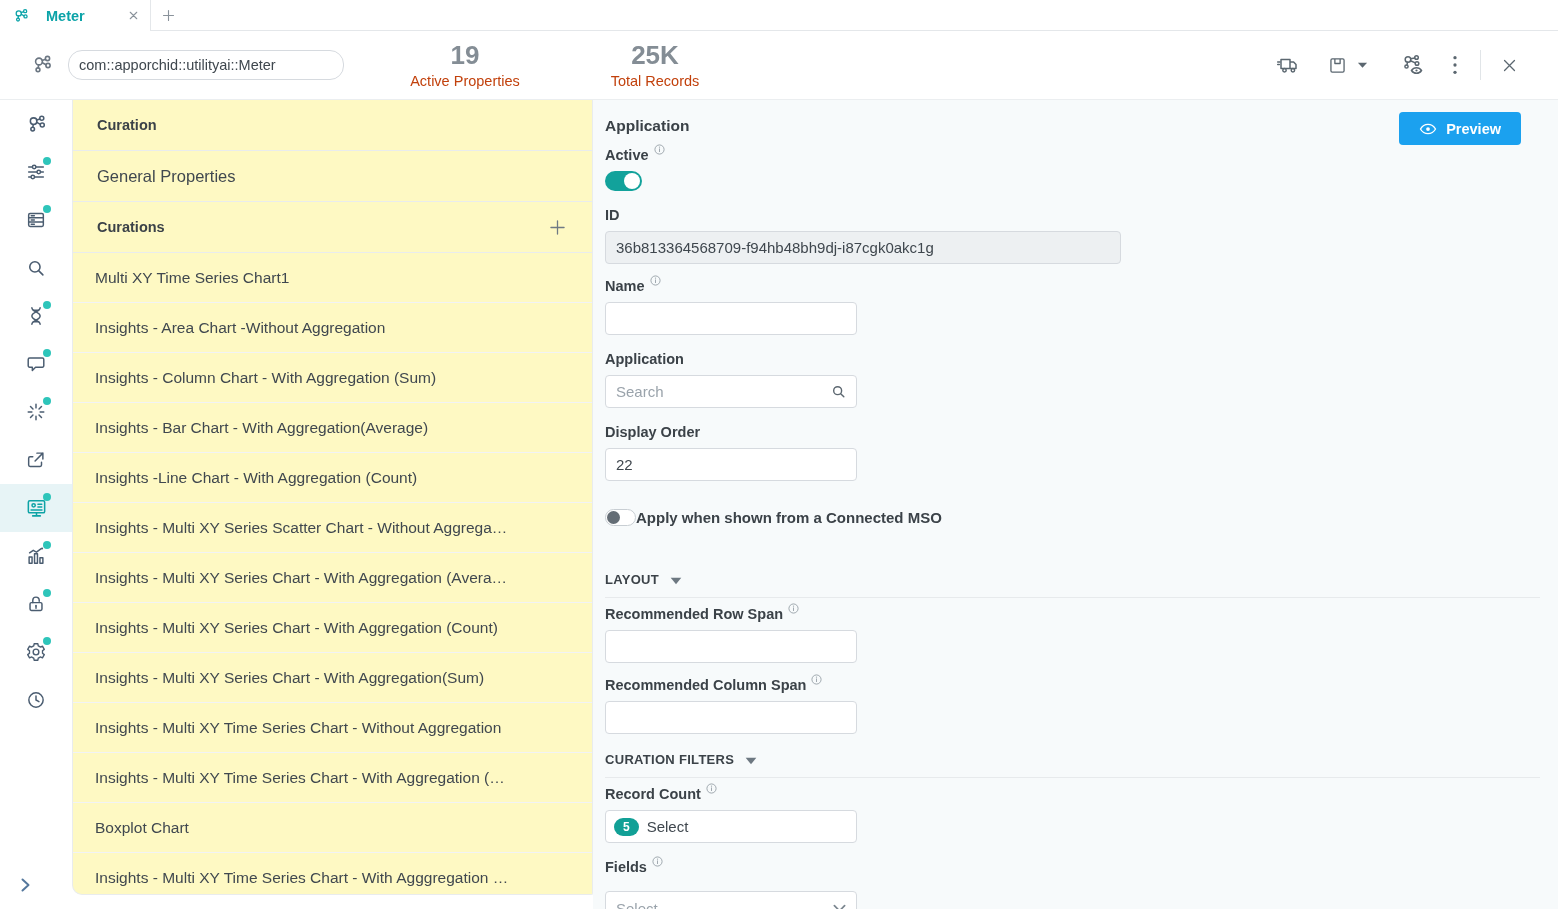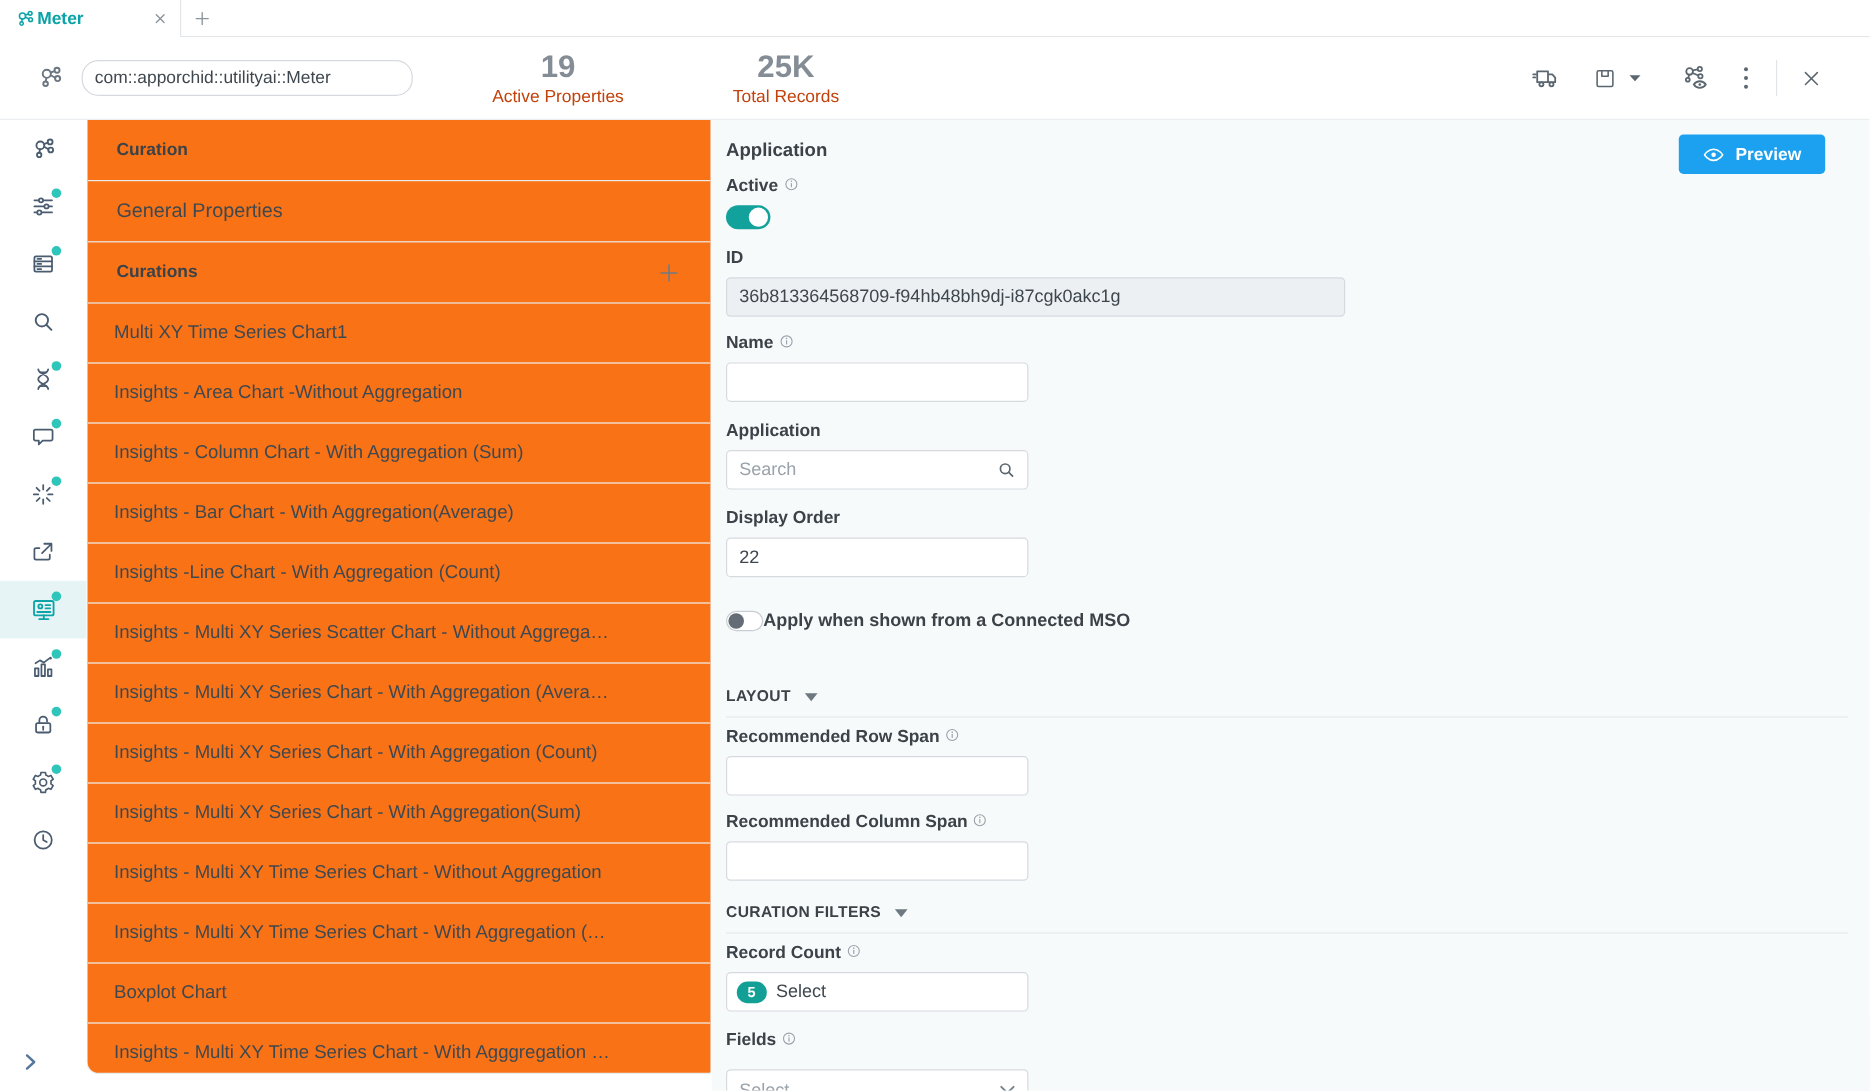--- a/index.html
+++ b/index.html
@@ -6,21 +6,21 @@
   html,body { margin:0; padding:0; }
   body {
     width:1558px; height:909px; overflow:hidden;
     font-family:"Liberation Sans", sans-serif;
     background:#ffffff; color:#3b4248;
   }
   svg { display:block; }
 
   
   .tabstrip { height:31px; display:flex; align-items:stretch; background:#fff; }
-  .tab { width:150px; display:flex; align-items:center; gap:1px; padding:0 10px 0 12px; }
+  .tab { width:150px; display:flex; align-items:center; gap:16px; padding:0 10px 0 12px; }
   .tab-title { color:#0ba3a8; font-weight:bold; font-size:14.5px; flex:1; }
   .tab-close { color:#8a939b; cursor:pointer; }
   .tabstrip-rest { flex:1; border-bottom:1px solid #e4e7ea; border-left:1px solid #e4e7ea; display:flex; align-items:center; padding-left:10px; }
   .newtab { color:#8a939b; }
 
   
   .header { height:69px; display:flex; align-items:center; position:relative; border-bottom:1px solid #ebeef0; background:#fff; }
   .header-logo { margin-left:30px; color:#6b7682; }
   .model-input { margin-left:14px; width:276px; height:30px; border:1px solid #d6dadf; border-radius:14px; padding:0 10px; font-size:14.5px; color:#3f474e; font-family:inherit; outline:none; background:#fff; }
   .stat { position:absolute; top:10px; text-align:center; transform:translateX(-50%); }
@@ -35,32 +35,32 @@
   .page-body { display:flex; height:809px; background:#fff; }
 
   
   .rail { width:72px; position:relative; background:#fff; flex:0 0 72px; }
   .rail-item { height:48px; display:flex; align-items:center; justify-content:center; position:relative; color:#4a5c70; cursor:pointer; }
   .rail-item.selected { background:#e7f4f6; color:#0ea3a6; }
   .rail-dot { position:absolute; top:9px; right:21px; width:8px; height:8px; border-radius:50%; background:#2ec5ba; }
   .rail-expand { position:absolute; left:20px; bottom:16px; color:#54779c; cursor:pointer; }
 
   
-  .middle { width:521px; flex:0 0 521px; background:#f97316; height:795px; border:1px solid #e9eced; border-top:none; border-bottom-left-radius:10px; border-bottom-right-radius:2px; overflow:hidden; }
+  .middle { width:521px; flex:0 0 521px; background:#fef9c3; height:795px; border:1px solid #e9eced; border-top:none; border-bottom-left-radius:10px; border-bottom-right-radius:2px; overflow:hidden; }
   .sec-row { height:51px; display:flex; align-items:center; padding:0 24px; border-bottom:1px solid #e9eced; }
   .sec-title { font-weight:bold; font-size:14.5px; color:#3b4248; }
   .sec-sub { font-size:16.5px; color:#40484f; }
   .sec-row .add-btn { margin-left:auto; color:#6f7a84; cursor:pointer; }
   .list-item { height:50px; display:flex; align-items:center; padding:0 22px; font-size:15.5px; color:#40484f; border-bottom:1px solid #f1f3f5; white-space:nowrap; overflow:hidden; cursor:pointer; }
 
   
   .right { flex:1; background:#f7fafb; position:relative; padding:17px 0 0 12px; height:809px; overflow:hidden; }
   .panel-title { font-size:15.5px; font-weight:bold; color:#3b4248; }
   .preview-btn { position:absolute; top:12px; right:37px; background:#1ba1ef; color:#fff; border:none; border-radius:4px; height:33px; padding:0 20px; font-size:14.5px; font-weight:bold; font-family:inherit; display:flex; align-items:center; gap:9px; cursor:pointer; }
-  .f-label { font-size:14.5px; font-weight:bold; color:#3b4248; display:flex; align-items:center; gap:5px; }
+  .f-label { font-size:14.5px; font-weight:bold; color:#3b4248; display:flex; align-items:flex-start; gap:5px; }
   .info-ic { margin-top:-3px; }
   .t-input { width:252px; height:33px; border:1px solid #d6dadf; border-radius:4px; background:#fff; padding:0 10px; font-size:15px; color:#3f474e; font-family:inherit; outline:none; }
   .t-input::placeholder { color:#9aa3ab; }
   .id-input { width:516px; background:#edf0f2; color:#3f474e; }
   .search-wrap { position:relative; width:252px; }
   .search-wrap .t-input { width:100%; padding-right:50px; }
   .search-ic { position:absolute; right:10px; top:8px; color:#5c6770; pointer-events:none; }
   .toggle-on { width:37px; height:20px; border-radius:10px; background:#12a29b; position:relative; cursor:pointer; }
   .toggle-on .knob { position:absolute; top:2px; right:2px; width:16px; height:16px; border-radius:50%; background:#fff; }
   .toggle-off { width:31px; height:17px; border-radius:9px; background:#fff; border:1px solid #c8ced3; position:relative; cursor:pointer; flex:0 0 31px; }

